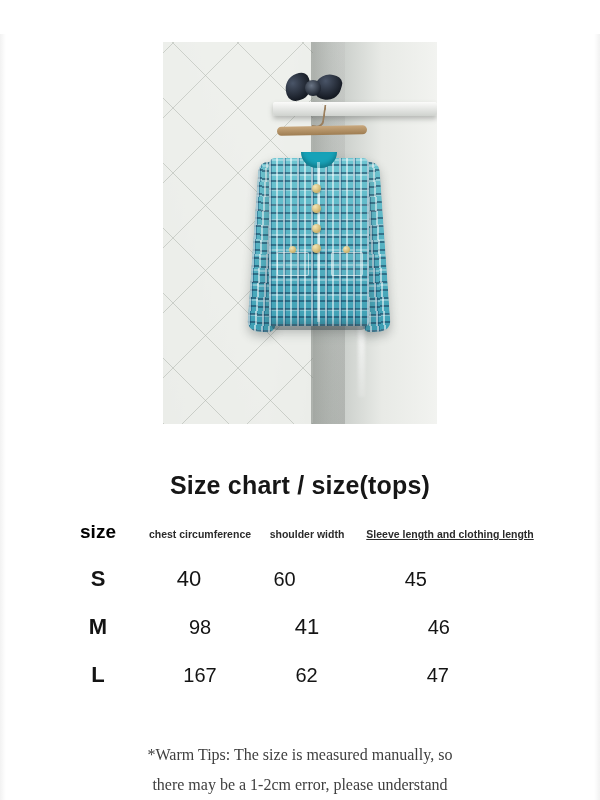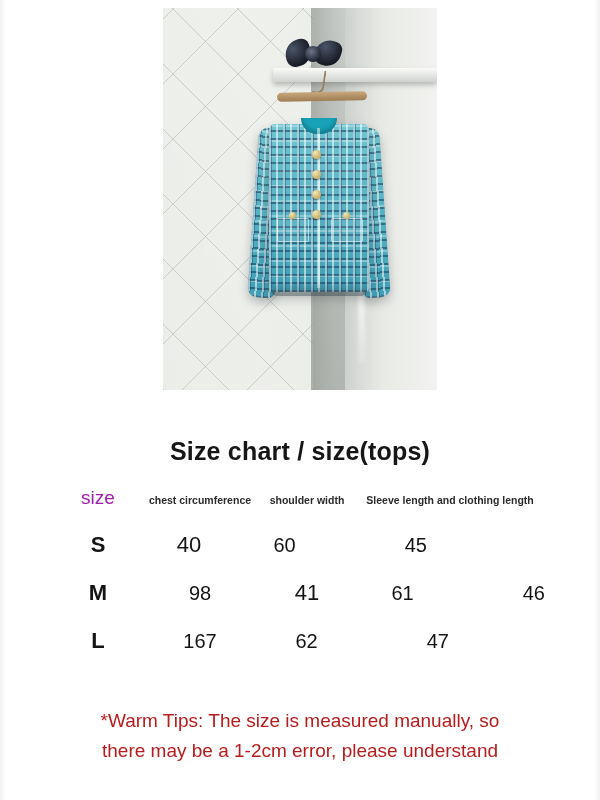--- a/index.html
+++ b/index.html
@@ -14,20 +14,21 @@
     color: #111111;
     overflow: hidden;
     position: relative;
   }
 
   .page {
     width: 600px;
     height: 592px;
     position: relative;
     background: #ffffff;
+    margin-top: 34px;
   }
 
   
   .photo-wrap {
     position: absolute;
     left: 163px;
     top: 8px;
     width: 274px;
     height: 382px;
     overflow: hidden;
@@ -230,33 +231,33 @@
     width: 490px;
   }
   .head-row {
     display: flex;
     align-items: baseline;
     height: 34px;
   }
   .head-row .c0 {
     width: 86px;
     font-size: 19px;
-    font-weight: 400;
-    color: #a21caf;
+    font-weight: 700;
+    color: #000000;
     text-align: center;
   }
   .head-row .c1, .head-row .c2, .head-row .c3 {
     font-size: 10.5px;
     font-weight: 700;
     color: #2b2b2b;
     text-align: center;
   }
   .head-row .c1 { width: 118px; }
   .head-row .c2 { width: 96px; }
-  .head-row .c3 { width: 190px; }
+  .head-row .c3 { width: 190px; text-decoration: underline; }
 
   .data-row {
     display: flex;
     align-items: center;
     height: 48px;
   }
   .data-row .c0 {
     width: 86px;
     text-align: center;
     font-size: 22px;
@@ -290,23 +291,24 @@
 
   
   .tips {
     position: absolute;
     left: 0;
     top: 706px;
     width: 600px;
     text-align: center;
   }
   .tips-line {
-    font-size: 19px;
-    color: #b91c1c;
+    font-size: 16px;
+    color: #404040;
     line-height: 30px;
+    font-family: Liberation Serif, serif;
   }
 
   .edge-shadow-left {
     position: absolute; left: 0; top: 0; width: 6px; height: 800px;
     background: linear-gradient(90deg, rgba(0,0,0,0.05), rgba(0,0,0,0));
   }
   .edge-shadow-right {
     position: absolute; right: 0; top: 0; width: 6px; height: 800px;
     background: linear-gradient(270deg, rgba(0,0,0,0.05), rgba(0,0,0,0));
   }
@@ -364,21 +366,20 @@
       <div class="c0">S</div>
       <div class="c2">40</div>
       <div class="c3">60</div>
       <div class="c4">45</div>
     </div>
 
     <div class="data-row">
       <div class="c0">M</div>
       <div class="c1">98</div>
       <div class="c2">41</div>
-      <div class="c3">61</div>
       <div class="c4">46</div>
     </div>
 
     <div class="data-row">
       <div class="c0">L</div>
       <div class="c1">167</div>
       <div class="c3">62</div>
       <div class="c4">47</div>
     </div>
 

